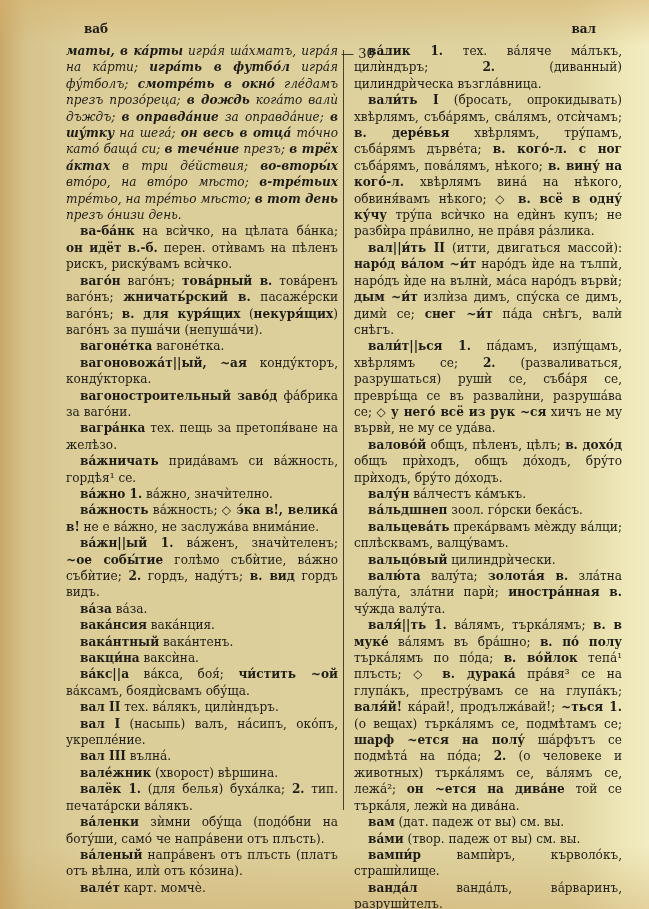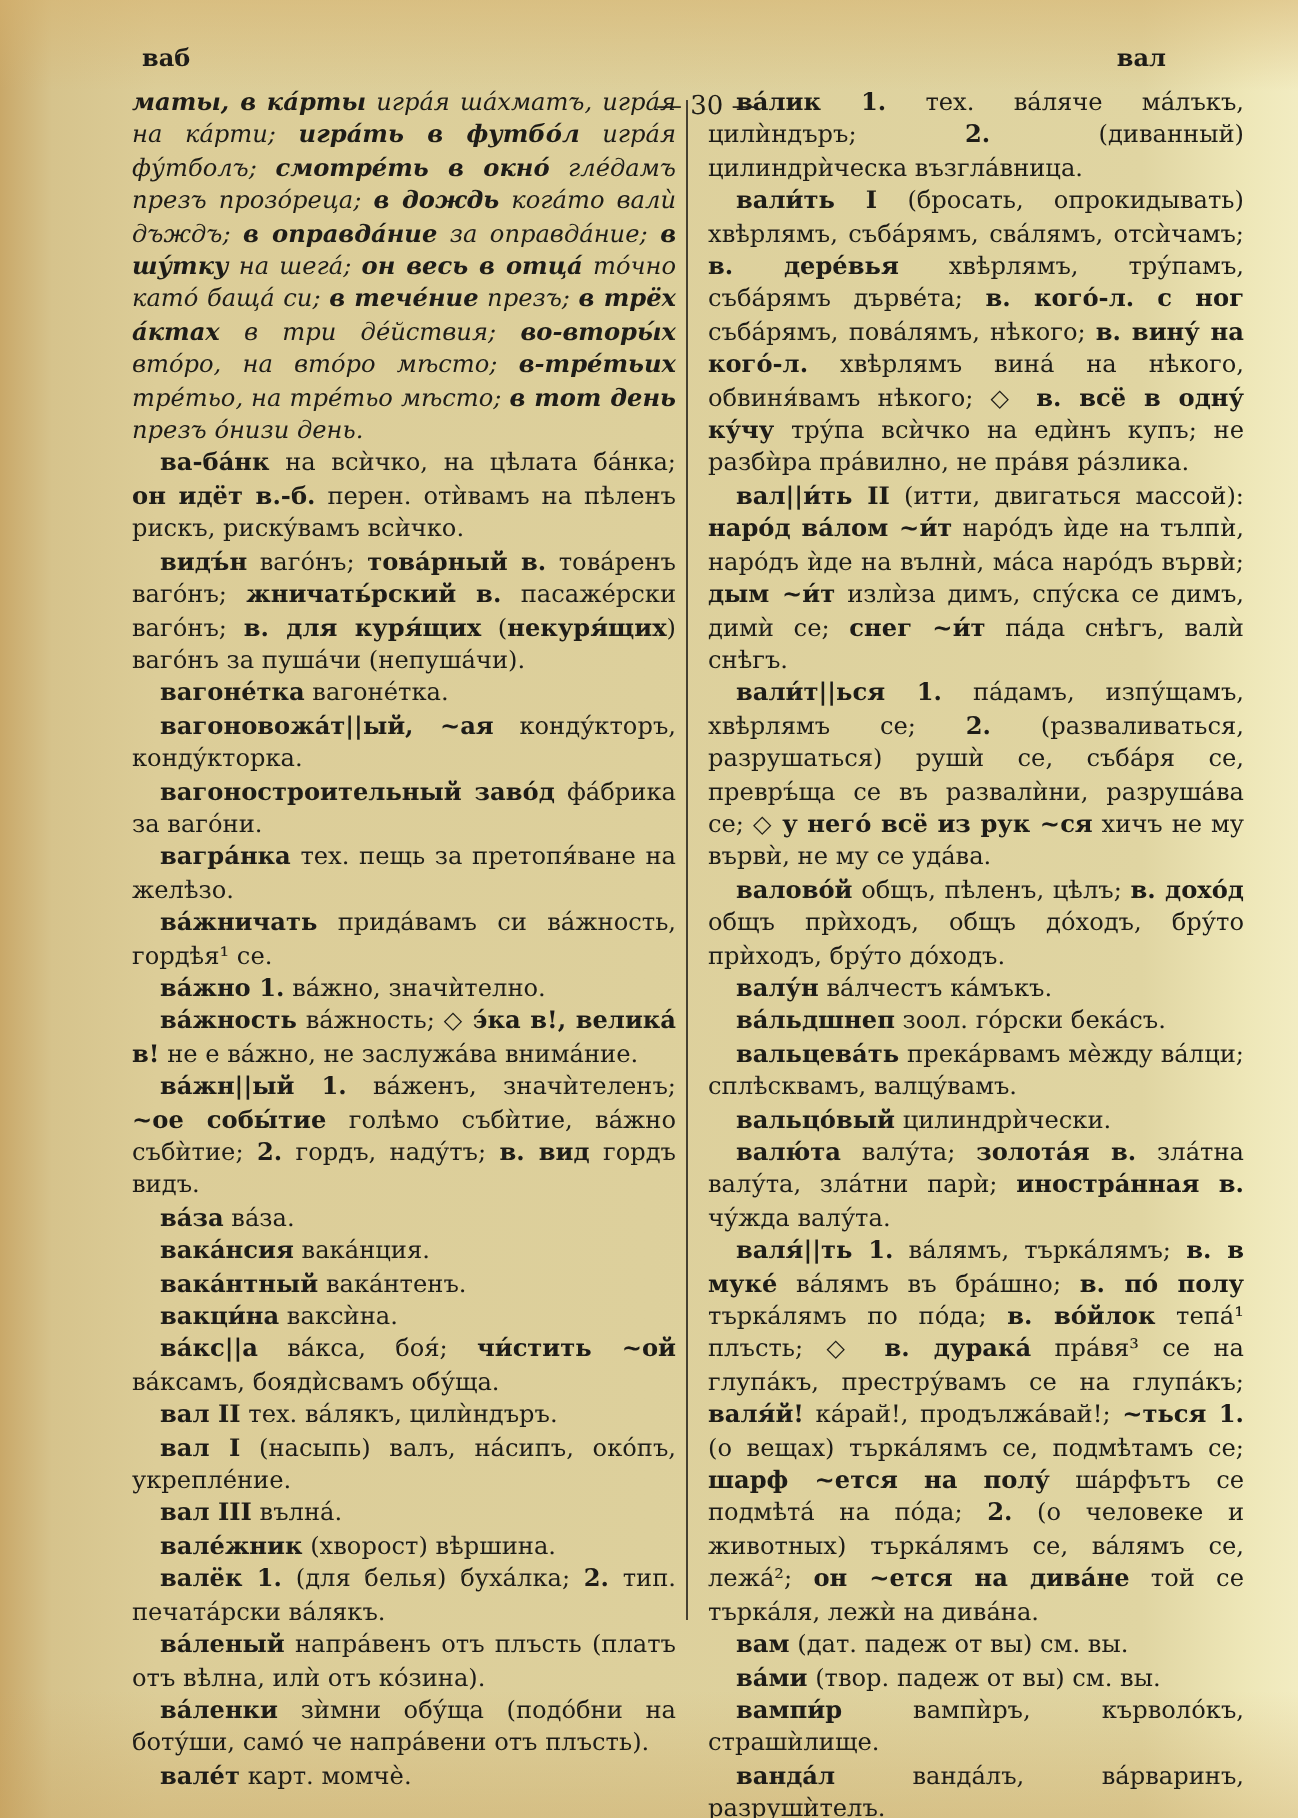--- a/index.html
+++ b/index.html
@@ -9,21 +9,21 @@
     position: relative;
     font-family: "DejaVu Serif", "Liberation Serif", serif;
     color: #1e1c17;
   }
   .page-shade {
     position: absolute; inset: 0;
     background: linear-gradient(180deg, rgba(214,178,110,0.55) 0%, rgba(214,178,110,0) 5%, rgba(0,0,0,0) 93%, rgba(200,160,90,0.35) 100%);
     pointer-events: none;
   }
   .header {
-    position: absolute; top: 22px; left: 71px; width: 500px; height: 16px;
+    position: absolute; top: 22px; left: 84px; width: 500px; height: 16px;
     font-size: 12px; font-weight: bold;
   }
   .header .left { position: absolute; left: 0; top: 0; }
   .header .center { position: absolute; left: 257px; top: 0; font-weight: normal; font-size: 13px; margin-top: 24px; }
   .header .right { position: absolute; right: -12px; top: 0; }
   .col {
     position: absolute; top: 43px;
     font-size: 12.1px; line-height: 16.4px;
     text-align: justify;
   }
@@ -46,41 +46,41 @@
 
 <div class="header">
   <span class="left">ваб</span>
   <span class="center">— 30 —</span>
   <span class="right">вал</span>
 </div>
 
 <div class="col col-left" id="col-left">
     <p class="entry cont"><span class="hw">маты, в ка́рты</span><span> игра́я ша́хматъ, игра́я на ка́рти; </span><span class="hw">игра́ть в футбо́л</span><span> игра́я фу́тболъ; </span><span class="hw">смотре́ть в окно́</span><span> гле́дамъ презъ прозо́реца; </span><span class="hw">в дождь</span><span> кога́то валѝ дъждъ; </span><span class="hw">в оправда́ние</span><span> за оправда́ние; </span><span class="hw">в шу́тку</span><span> на шега́; </span><span class="hw">он весь в отца́</span><span> то́чно като́ баща́ си; </span><span class="hw">в тече́ние</span><span> презъ; </span><span class="hw">в трёх а́ктах</span><span> в три де́йствия; </span><span class="hw">во-вторы́х</span><span> вто́ро, на вто́ро мѣсто; </span><span class="hw">в-тре́тьих</span><span> тре́тьо, на тре́тьо мѣсто; </span><span class="hw">в тот день</span><span> презъ о́низи день.</span></p>
     <p class="entry"><span class="hw">ва-ба́нк</span><span> на всѝчко, на цѣлата ба́нка; </span><span class="hw">он идёт в.-б.</span><span class="it"> перен.</span><span> отѝвамъ на пѣленъ рискъ, риску́вамъ всѝчко.</span></p>
-    <p class="entry"><span class="hw">видъ́н</span><span> ваго́нъ; </span><span class="hw">това́рный в.</span><span> това́ренъ ваго́нъ; </span><span class="hw">жничать́рский в.</span><span> пасаже́рски ваго́нъ; </span><span class="hw">в. для куря́щих</span><span> (</span><span class="hw">некуря́щих</span><span>) ваго́нъ за пуша́чи (непуша́чи).</span></p>
+    <p class="entry"><span class="hw">ваго́н</span><span> ваго́нъ; </span><span class="hw">това́рный в.</span><span> това́ренъ ваго́нъ; </span><span class="hw">жничать́рский в.</span><span> пасаже́рски ваго́нъ; </span><span class="hw">в. для куря́щих</span><span> (</span><span class="hw">некуря́щих</span><span>) ваго́нъ за пуша́чи (непуша́чи).</span></p>
     <p class="entry"><span class="hw">вагоне́тка</span><span> вагоне́тка.</span></p>
     <p class="entry"><span class="hw">вагоновожа́т||ый, ~ая</span><span> конду́кторъ, конду́кторка.</span></p>
     <p class="entry"><span class="hw">вагоностроительный заво́д</span><span> фа́брика за ваго́ни.</span></p>
     <p class="entry"><span class="hw">вагра́нка</span><span class="it"> тех.</span><span> пещь за претопя́ване на желѣзо.</span></p>
     <p class="entry"><span class="hw">ва́жничать</span><span> прида́вамъ си ва́жность, гордѣя¹ се.</span></p>
     <p class="entry"><span class="hw">ва́жно 1.</span><span> ва́жно, значѝтелно.</span></p>
     <p class="entry"><span class="hw">ва́жность</span><span> ва́жность; </span><span class="mark">◇</span><span class="hw"> э́ка в!, велика́ в!</span><span> не е ва́жно, не заслужа́ва внима́ние.</span></p>
     <p class="entry"><span class="hw">ва́жн||ый 1.</span><span> ва́женъ, значѝтеленъ; </span><span class="hw">~ое собы́тие</span><span> голѣмо събѝтие, ва́жно събѝтие; </span><span class="hw">2.</span><span> гордъ, наду́тъ; </span><span class="hw">в. вид</span><span> гордъ видъ.</span></p>
     <p class="entry"><span class="hw">ва́за</span><span> ва́за.</span></p>
     <p class="entry"><span class="hw">вака́нсия</span><span> вака́нция.</span></p>
     <p class="entry"><span class="hw">вака́нтный</span><span> вака́нтенъ.</span></p>
     <p class="entry"><span class="hw">вакци́на</span><span> ваксѝна.</span></p>
     <p class="entry"><span class="hw">ва́кс||а</span><span> ва́кса, боя́; </span><span class="hw">чи́стить ~ой</span><span> ва́ксамъ, боядѝсвамъ обу́ща.</span></p>
     <p class="entry"><span class="hw">вал II</span><span class="it"> тех.</span><span> ва́лякъ, цилѝндъръ.</span></p>
     <p class="entry"><span class="hw">вал I</span><span> (</span><span class="it">насыпь</span><span>) валъ, на́сипъ, око́пъ, укрепле́ние.</span></p>
     <p class="entry"><span class="hw">вал III</span><span> вълна́.</span></p>
     <p class="entry"><span class="hw">вале́жник</span><span> (</span><span class="it">хворост</span><span>) вѣршина.</span></p>
     <p class="entry"><span class="hw">валёк 1.</span><span> (</span><span class="it">для белья</span><span>) буха́лка; </span><span class="hw">2.</span><span class="it"> тип.</span><span> печата́рски ва́лякъ.</span></p>
+    <p class="entry"><span class="hw">ва́ленки</span><span> зѝмни обу́ща (подо́бни на боту́ши, само́ че напра́вени отъ плъсть).</span></p>
     <p class="entry"><span class="hw">ва́леный</span><span> напра́венъ отъ плъсть (платъ отъ вѣлна, илѝ отъ ко́зина).</span></p>
-    <p class="entry"><span class="hw">ва́ленки</span><span> зѝмни обу́ща (подо́бни на боту́ши, само́ че напра́вени отъ плъсть).</span></p>
     <p class="entry"><span class="hw">вале́т</span><span class="it"> карт.</span><span> момчѐ.</span></p>
   </div>
 <div class="divider"></div>
 <div class="col col-right" id="col-right">
     <p class="entry"><span class="hw">ва́лик 1.</span><span class="it"> тех.</span><span> ва́ляче ма́лъкъ, цилѝндъръ; </span><span class="hw">2.</span><span> (</span><span class="it">диванный</span><span>) цилиндрѝческа възгла́вница.</span></p>
     <p class="entry"><span class="hw">вали́ть I</span><span> (</span><span class="it">бросать, опрокидывать</span><span>) хвѣрлямъ, съба́рямъ, сва́лямъ, отсѝчамъ; </span><span class="hw">в. дере́вья</span><span> хвѣрлямъ, тру́памъ, съба́рямъ дърве́та; </span><span class="hw">в. кого́-л. с ног</span><span> съба́рямъ, пова́лямъ, нѣкого; </span><span class="hw">в. вину́ на кого́-л.</span><span> хвѣрлямъ винá на нѣкого, обвиня́вамъ нѣкого; </span><span class="mark">◇</span><span class="hw"> в. всё в одну́ ку́чу</span><span> тру́па всѝчко на едѝнъ купъ; не разбѝра пра́вилно, не пра́вя ра́злика.</span></p>
     <p class="entry"><span class="hw">вал||и́ть II</span><span> (</span><span class="it">итти, двигаться массой</span><span>): </span><span class="hw">наро́д ва́лом ~и́т</span><span> наро́дъ ѝде на тълпѝ, наро́дъ ѝде на вълнѝ, ма́са наро́дъ вървѝ; </span><span class="hw">дым ~и́т</span><span> излѝза димъ, спу́ска се димъ, димѝ се; </span><span class="hw">снег ~и́т</span><span> па́да снѣгъ, валѝ снѣгъ.</span></p>
     <p class="entry"><span class="hw">вали́т||ься 1.</span><span> па́дамъ, изпу́щамъ, хвѣрлямъ се; </span><span class="hw">2.</span><span> (</span><span class="it">разваливаться, разрушаться</span><span>) рушѝ се, съба́ря се, превръ́ща се въ развалѝни, разруша́ва се; </span><span class="mark">◇</span><span class="hw"> у него́ всё из рук ~ся</span><span> хичъ не му вървѝ, не му се уда́ва.</span></p>
     <p class="entry"><span class="hw">валово́й</span><span> общъ, пѣленъ, цѣлъ; </span><span class="hw">в. дохо́д</span><span> общъ прѝходъ, общъ до́ходъ, бру́то прѝходъ, бру́то до́ходъ.</span></p>
     <p class="entry"><span class="hw">валу́н</span><span> ва́лчестъ ка́мъкъ.</span></p>

